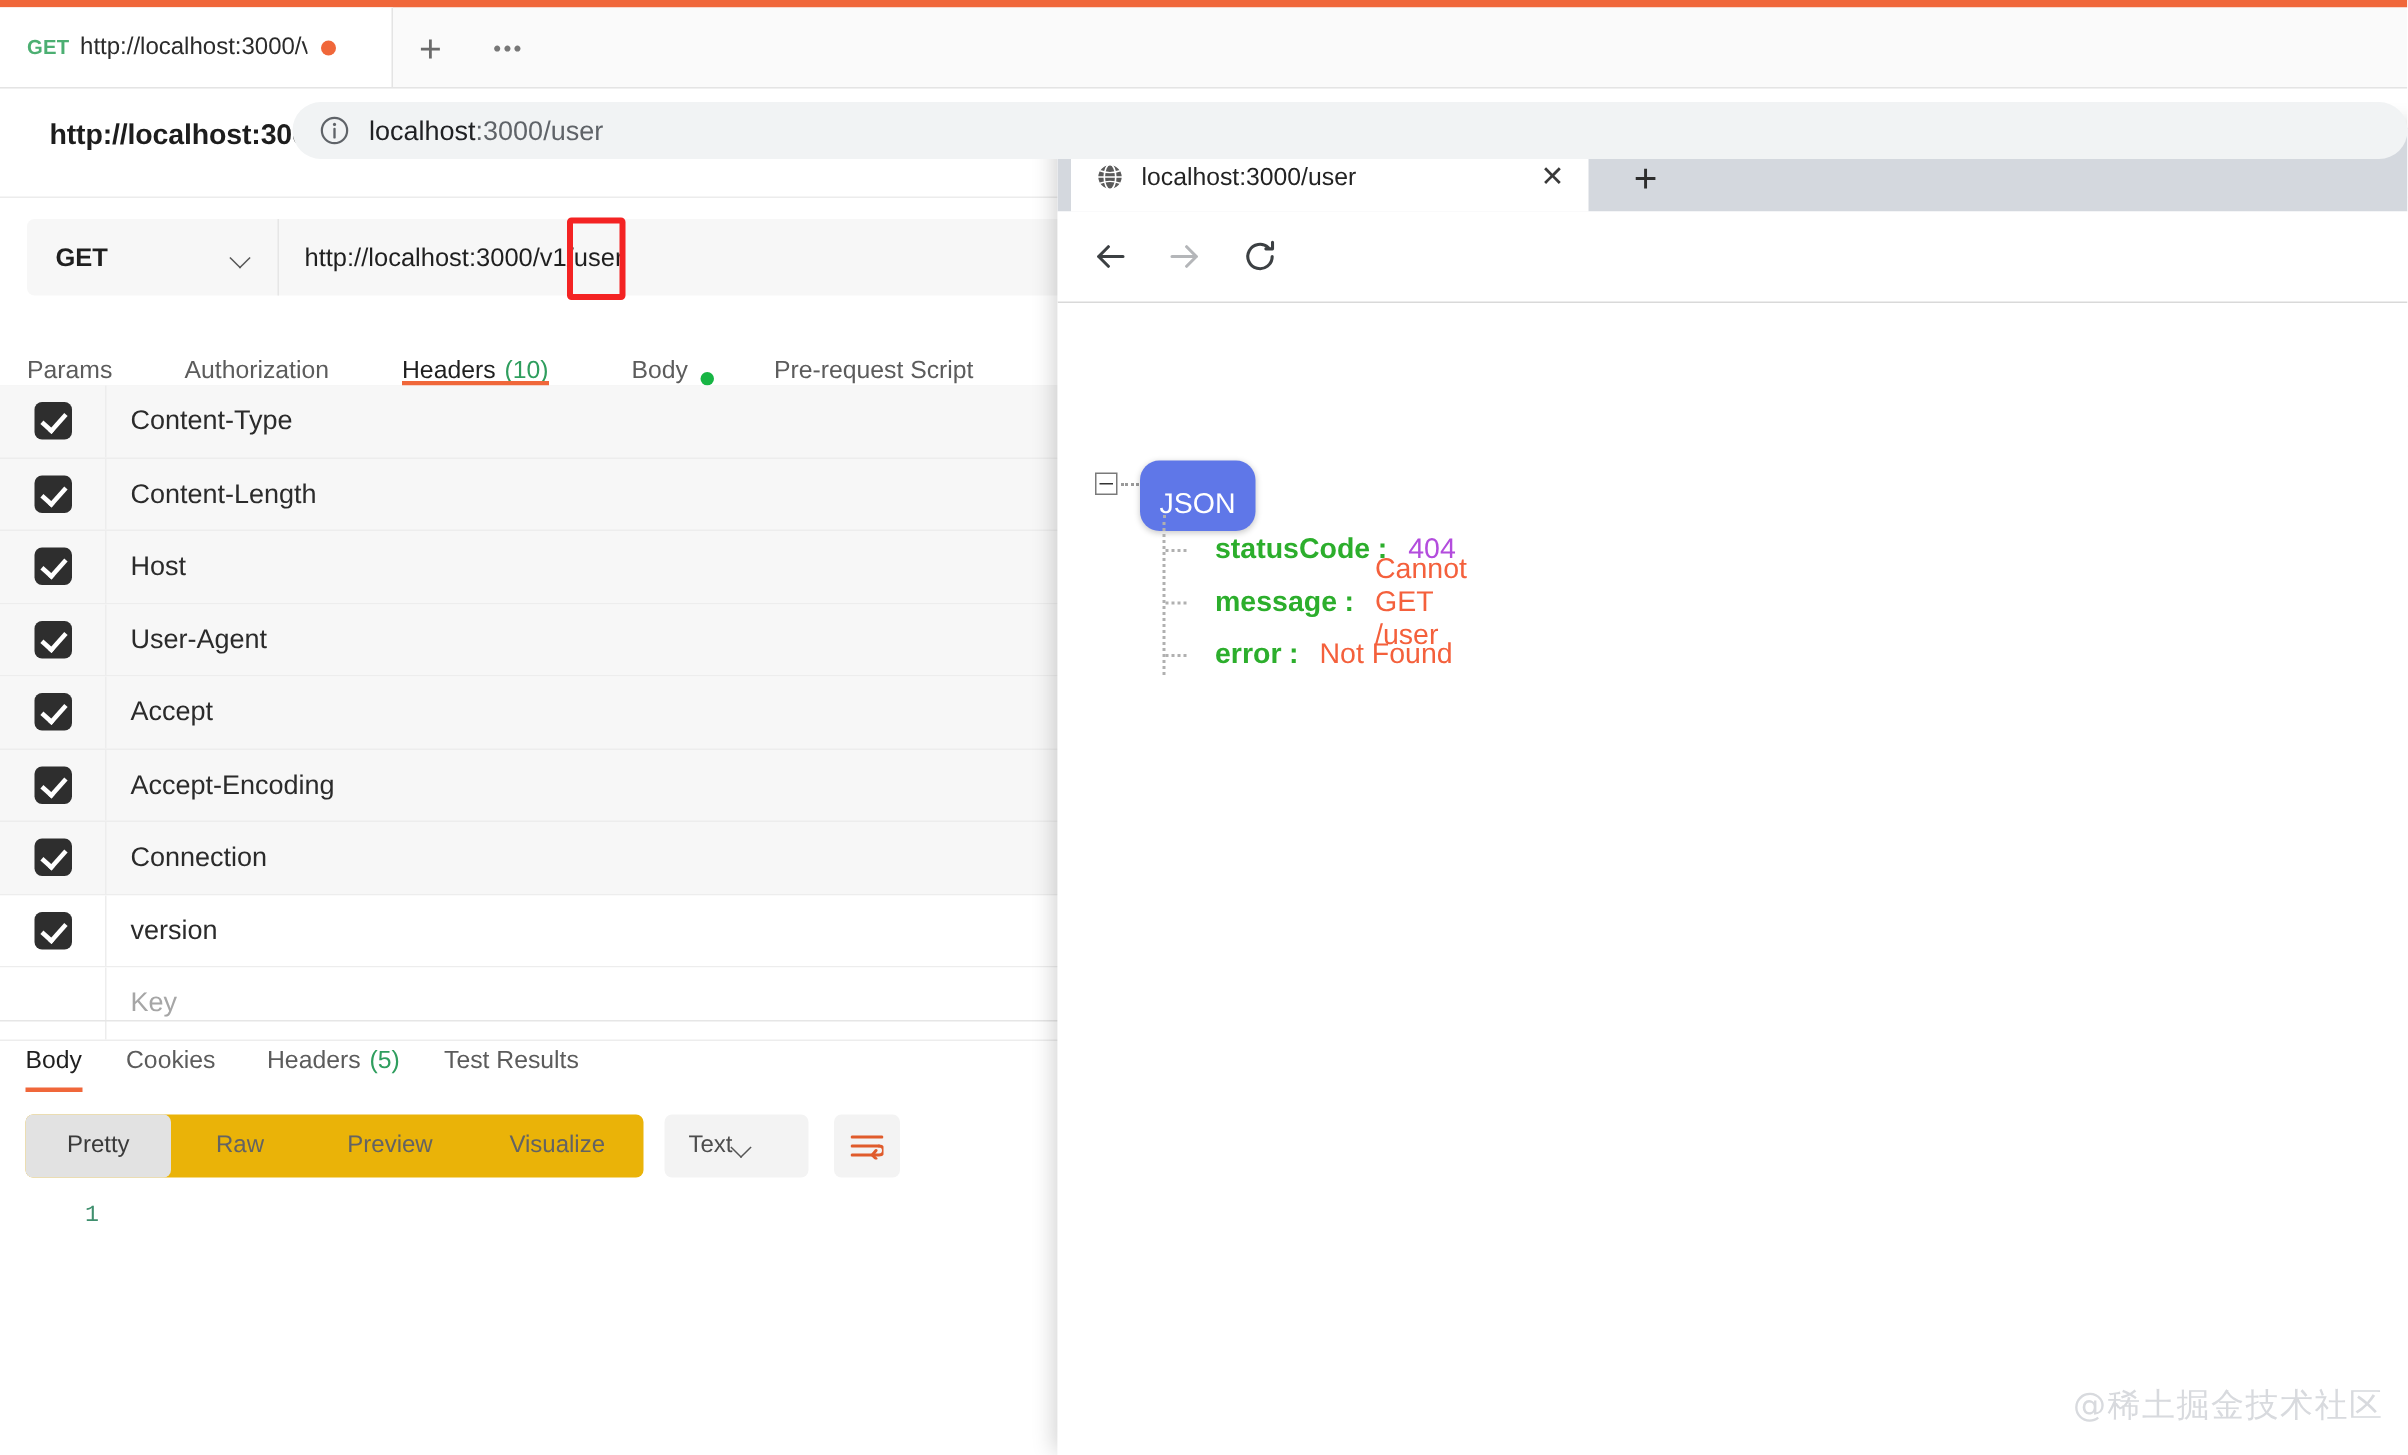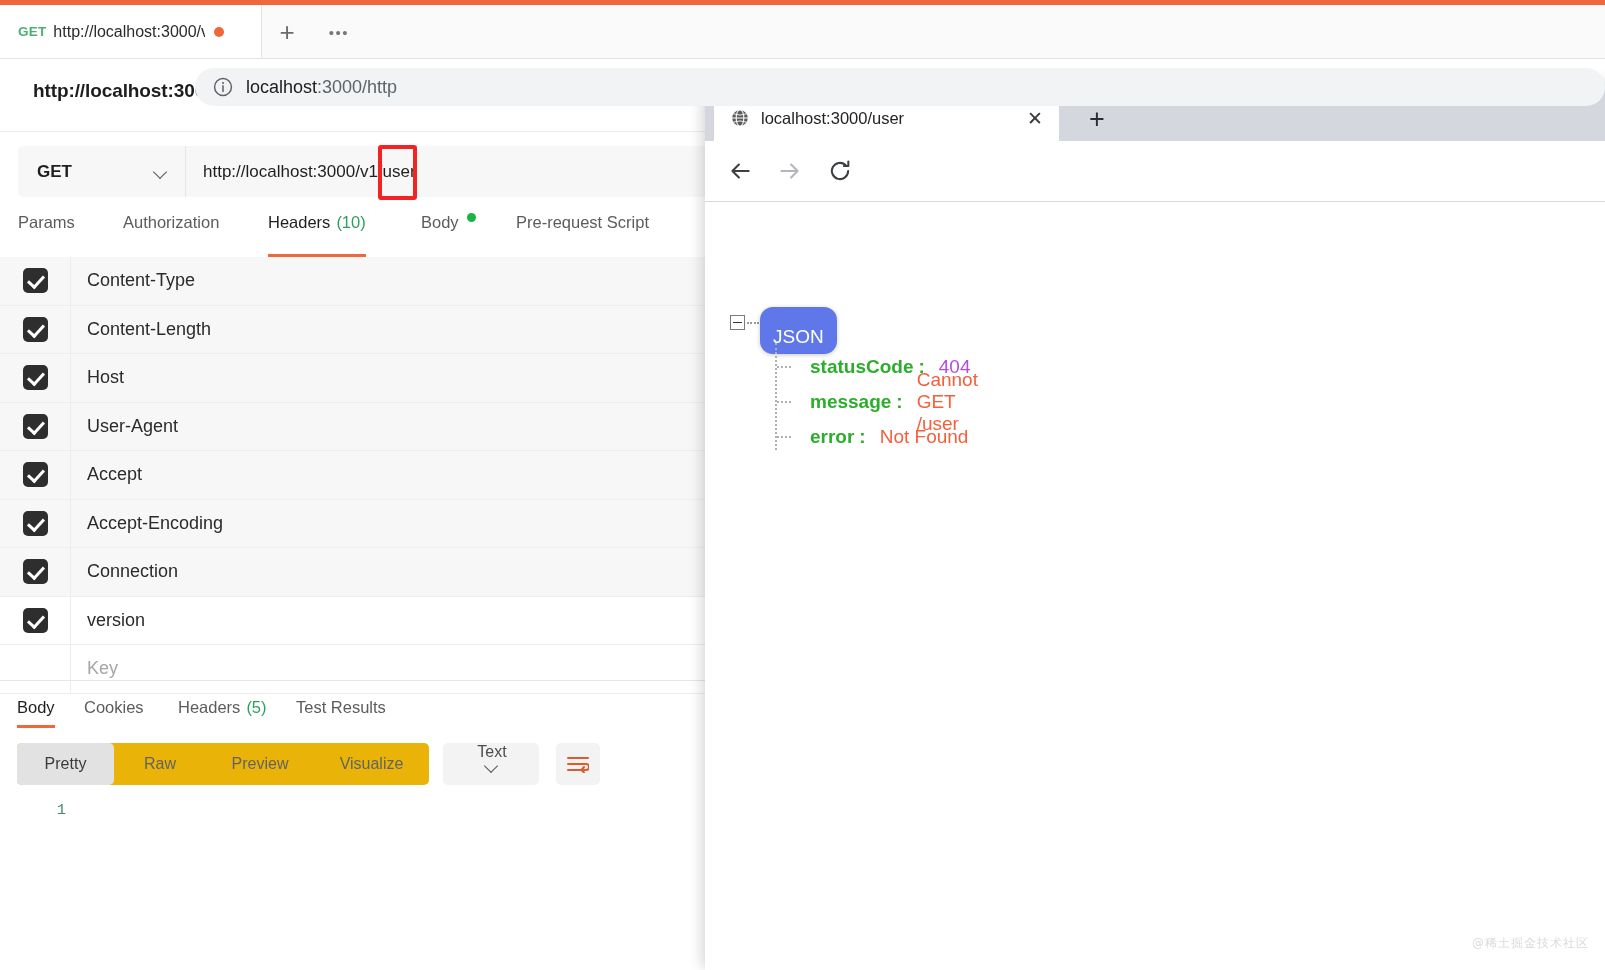--- a/index.html
+++ b/index.html
@@ -144,21 +144,21 @@
 
   
   .pm-reqtabs {
     position: absolute; left: 0; top: 213px;
     width: 1605px; height: 44px;
     border-bottom: 1px solid #ececec;
   }
   .pm-reqtab {
     position: absolute; top: 0;
     height: 44px;
-    display: flex; align-items: flex-start;
+    display: flex; align-items: flex-end;
     font-size: 16.5px;
     color: #5c5c5c;
     cursor: pointer;
     white-space: nowrap;
   }
   .pm-reqtab.active { color: #1f1f1f; }
   .pm-reqtab.active::after {
     content: "";
     position: absolute; left: 0; right: 0; bottom: 0;
     height: 3px; background: #f0673a;
@@ -261,21 +261,20 @@
   .fmt-select {
     position: absolute; left: 443px; top: 743px;
     width: 96px; height: 42px;
     background: #f3f3f3;
     border-radius: 5px;
     display: flex; align-items: center; justify-content: flex-start;
     padding: 0 14px 0 16px;
     box-sizing: border-box;
     font-size: 16px; color: #4d4d4d;
     cursor: pointer;
-    flex-direction: column;
   }
   .wrap-btn {
     position: absolute; left: 556px; top: 743px;
     width: 44px; height: 42px;
     background: #f3f3f3;
     border-radius: 5px;
     display: flex; align-items: center; justify-content: center;
     cursor: pointer;
   }
 
@@ -467,21 +466,21 @@
   .json-val {
     font-size: 19px;
     margin-left: 14px;
   }
   .json-val.num { color: #b34cdd; }
   .json-val.str { color: #f4603c; }
 
   .watermark {
     position: absolute;
     right: 16px; bottom: 18px;
-    font-size: 12px;
+    font-size: 22px;
     color: #d8dade;
     letter-spacing: 1px;
     font-family: "DejaVu Sans", sans-serif;
     margin-top: 48px;
   }
 </style>
 </head>
 <body>
 
 <div id="root">
@@ -699,18 +698,18 @@
       </div>
     </div>
   </div>
 
   <div class="br-omnibox">
     <svg class="br-omni-info" viewBox="0 0 24 24">
       <circle cx="12" cy="12" r="9.2" fill="none" stroke="#5f6368" stroke-width="1.6"></circle>
       <circle cx="12" cy="7.6" r="1.15" fill="#5f6368"></circle>
       <path d="M12 10.8 V17" stroke="#5f6368" stroke-width="1.7" stroke-linecap="round"></path>
     </svg>
-    <span class="br-omni-url"><span>localhost</span><span class="dim">:3000/http</span></span>
+    <span class="br-omni-url"><span>localhost</span><span class="dim">:3000/user</span></span>
   </div>
 
   <div class="watermark">@稀土掘金技术社区</div>
 
 </div>
 
 </body></html>

